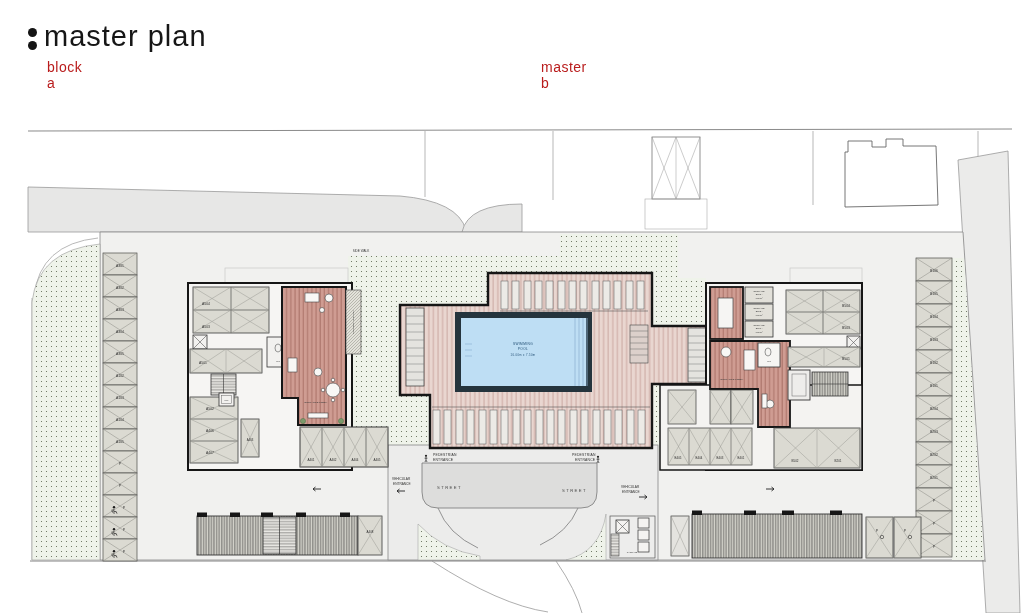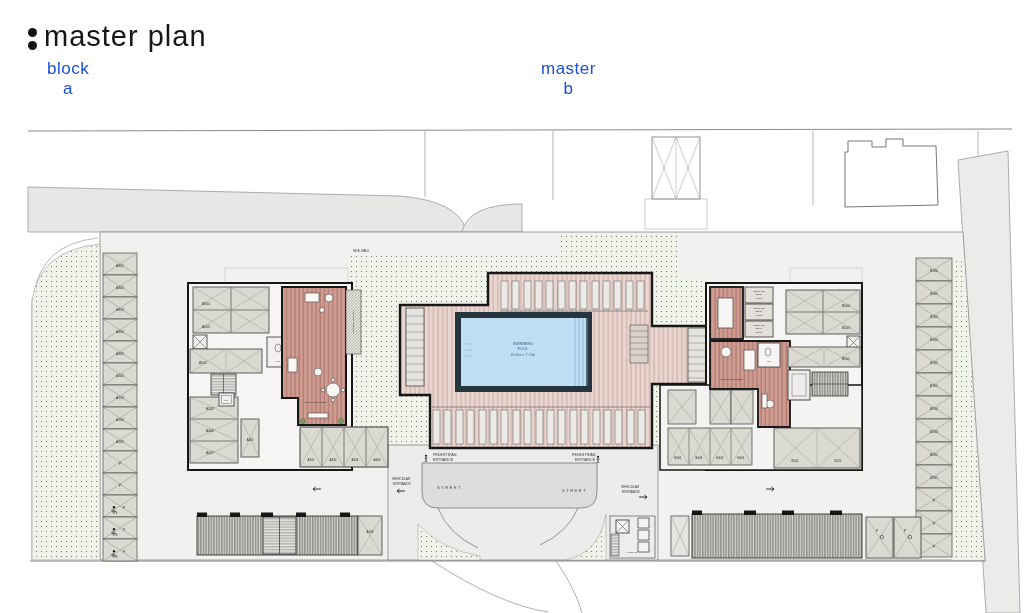--- a/index.html
+++ b/index.html
@@ -1,23 +1,23 @@
 <!DOCTYPE html>
 <html><head>
 <meta charset="utf-8">
 <style>
   html,body{margin:0;padding:0;background:#ffffff;width:1024px;height:613px;overflow:hidden;
     font-family:"Liberation Sans",sans-serif;}
-  .stage{position:relative;width:1024px;height:613px;background:#fff;text-align:center;}
+  .stage{position:relative;width:1024px;height:613px;background:#fff;}
   .hdr{position:absolute;left:0;top:0;z-index:5;}
   .brand{position:absolute;left:28px;top:27px;width:10px;height:26px;}
   .brand i{position:absolute;left:0;width:9px;height:9px;border-radius:50%;background:#141414;}
   .brand i.d1{top:1px}.brand i.d2{top:14px}
   .title{position:absolute;left:44px;top:20px;font-size:29px;letter-spacing:1px;color:#161616;font-weight:400;white-space:nowrap;}
-  .blk{position:absolute;top:59px;font-size:17px;color:#1d4ed8;letter-spacing:.5px;}
+  .blk{position:absolute;top:59px;font-size:14px;color:#b91c1c;letter-spacing:.5px;}
   .blka{left:47px}.blkb{left:541px}
   svg{position:absolute;left:0;top:0;}
   svg text{fill:#2e2e2e;font-family:"Liberation Sans",sans-serif;}
   .lblS{font-size:3.4px;text-anchor:middle;}
   .lblT{font-size:2.3px;text-anchor:middle;fill:#3a3a3a;}
   .lblE{font-size:3.4px;letter-spacing:.2px;}
   .lblV{font-size:3.2px;}
   .street{font-size:4.2px;letter-spacing:1.4px;fill:#4a4a4a;}
   .pool{font-size:3.2px;text-anchor:middle;fill:#1d4a70;letter-spacing:.4px;}
 </style>

